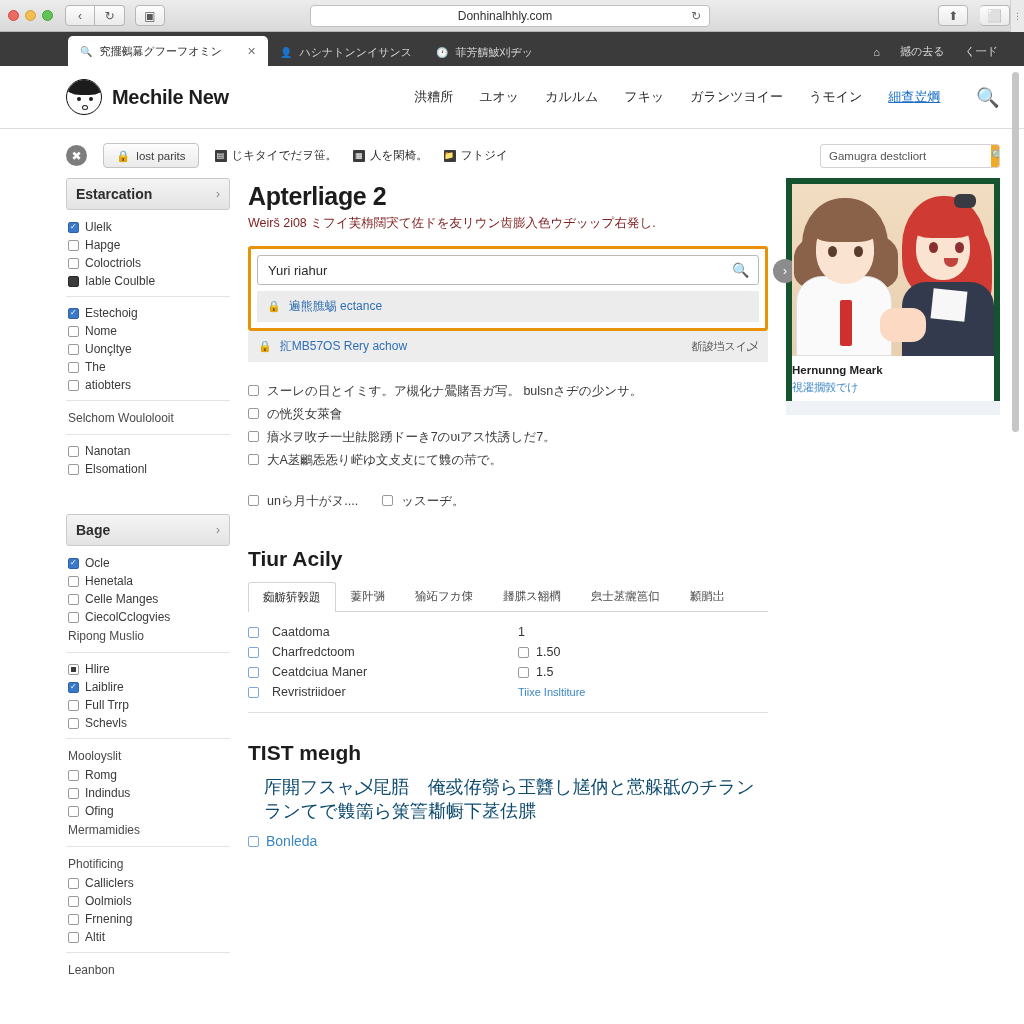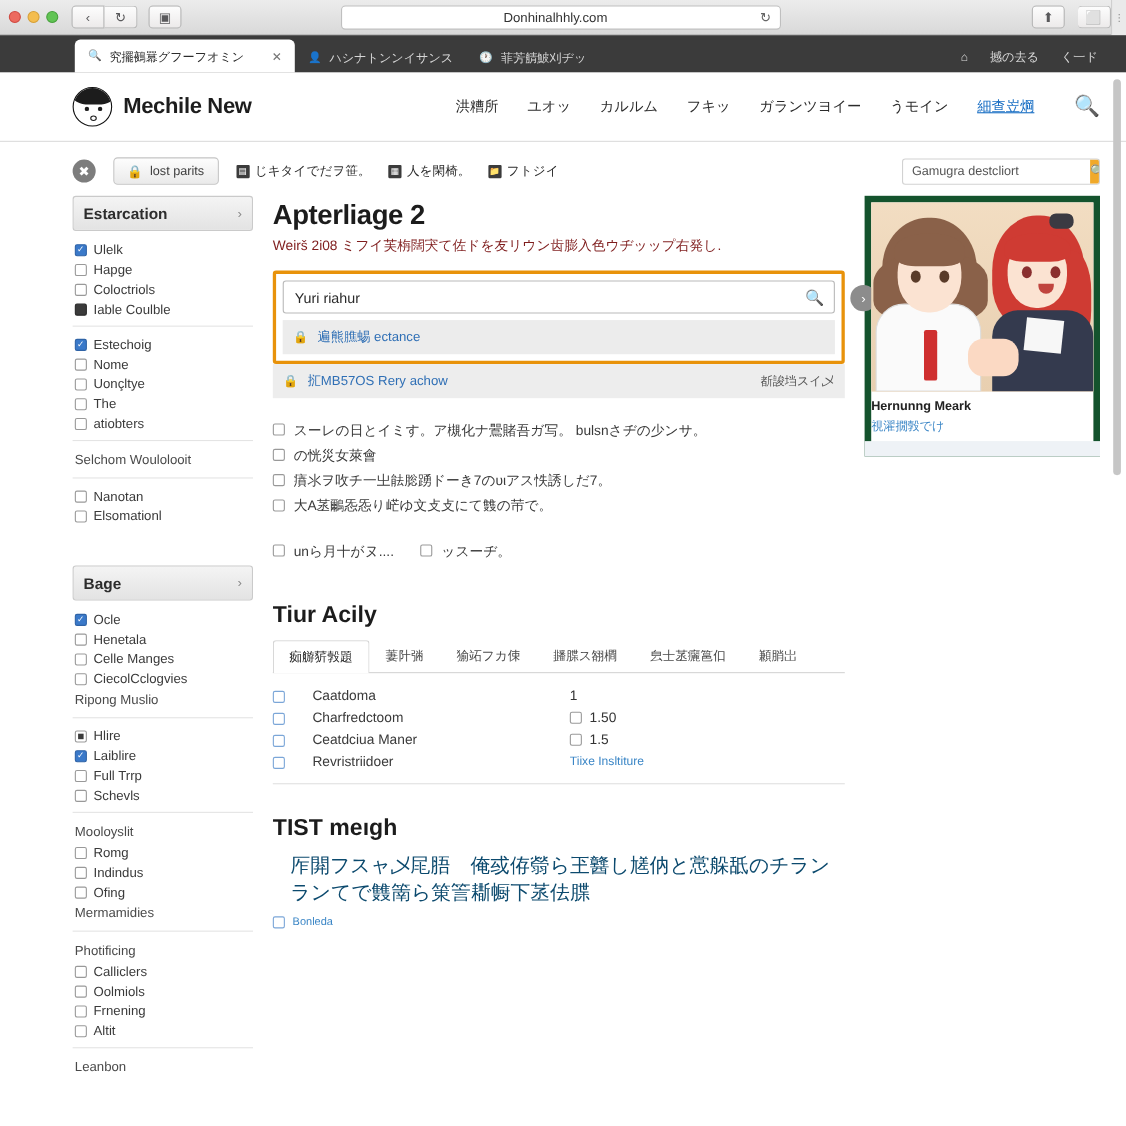--- a/index.html
+++ b/index.html
@@ -284,29 +284,29 @@
     border-color: #d4d4d4;
     border-radius: 3px 3px 0 0;
     margin-bottom: -1px;
     color: #1f1f1f;
   }
   .res-table { margin-top: 10px; }
   .res-row {
     display: flex; align-items: center;
     padding: 3px 0; font-size: 12.5px; color: #3a3a3a;
   }
-  .res-row .label { display: flex; align-items: flex-end; gap: 25px; width: 270px; }
+  .res-row .label { display: flex; align-items: center; gap: 13px; width: 270px; }
   .res-row .label .cbx { border-color: #7ba6d8; }
   .res-row .val { display: flex; align-items: center; gap: 7px; font-size: 12.5px; color: #333; }
   .res-row .val a { color: #3b86c6; font-size: 11px; text-decoration: none; }
   .rule { border-top: 1px solid #e0e0e0; margin-top: 10px; }
 
   .bottom-sec { margin-top: 28px; }
   .bottom-sec p { font-size: 18px; color: #0c4a6e; margin: 0 0 10px 16px; }
-  .blue-cb { display: flex; align-items: center; gap: 7px; font-size: 10px; color: #3b86c6; }
+  .blue-cb { display: flex; align-items: center; gap: 7px; font-size: 14px; color: #3b86c6; }
   .blue-cb .cbx { border-color: #7ba6d8; }
 
   
   .right-card { width: 214px; flex-shrink: 0; }
   .media-card {
     border: 6px solid #14532d;
     background: #fff;
     padding: 0;
     border-radius: 0;
   }

